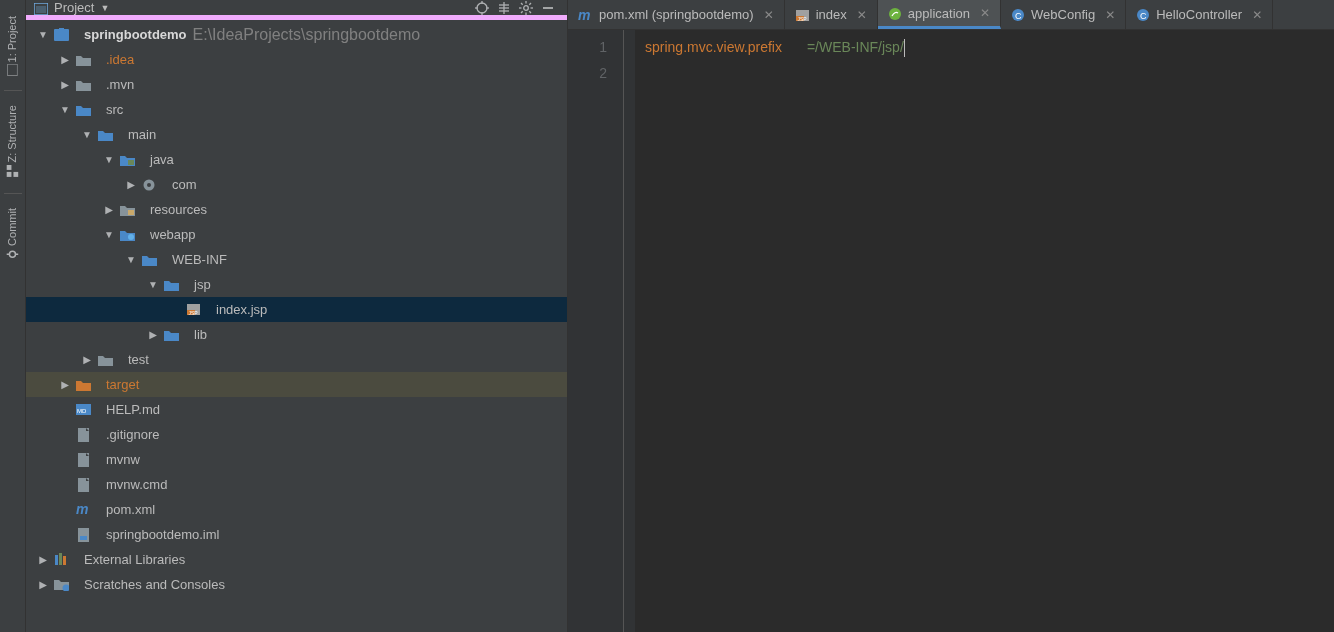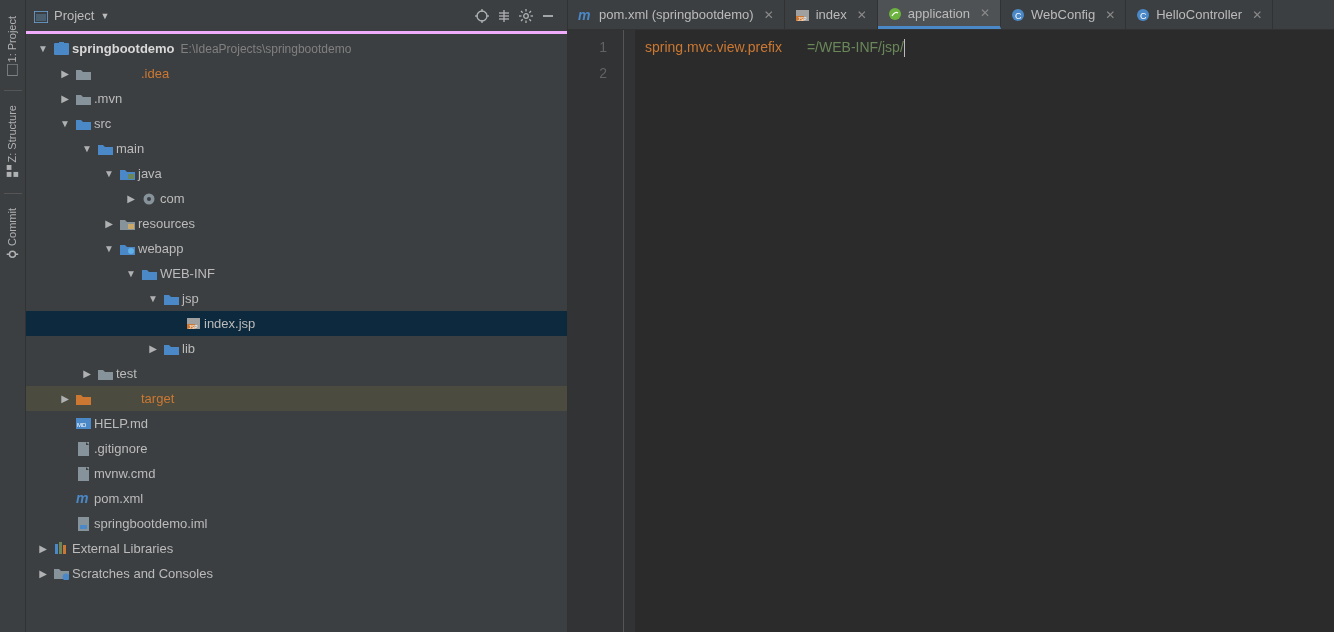--- a/index.html
+++ b/index.html
@@ -2,36 +2,36 @@
 <html><head>
 <meta charset="utf-8">
 <style>
 * { margin:0; padding:0; box-sizing:border-box; font-family:"Segoe UI",Arial,sans-serif; }
 body { background:#3C3F41; color:#BBBBBB; width:1334px; height:632px; overflow:hidden; font-size:13px; display:flex; }
 .left-rail { width:26px; background:#3C3F41; border-right:1px solid #323232; display:flex; flex-direction:column; align-items:center; padding-top:8px; gap:2px; }
 .rail-item { writing-mode:vertical-rl; transform:rotate(180deg); font-size:11px; color:#AFB1B3; padding:8px 2px; display:flex; align-items:center; gap:4px; cursor:pointer; }
 .rail-item .ic { transform:rotate(90deg); display:inline-block; }
 .rail-sep { height:1px; width:18px; background:#555; margin:4px 0; }
 .project-panel { width:542px; background:#3C3F41; border-right:1px solid #323232; display:flex; flex-direction:column; }
-.panel-head { height:34px; display:flex; align-items:center; padding:0 8px; border-bottom:3px solid #f0abfc; }
+.panel-head { height:20px; display:flex; align-items:center; padding:0 8px; border-bottom:5px solid #f0abfc; }
 .panel-head .ph-icon { margin-right:6px; color:#6FA8DC; }
 .panel-head .ph-title { color:#BBBBBB; font-weight:400; }
 .panel-head .ph-drop { margin-left:6px; color:#BBBBBB; font-size:9px; }
 .panel-head .spacer { flex:1; }
 .head-btn { width:22px; height:22px; display:flex; align-items:center; justify-content:center; color:#AFB1B3; cursor:pointer; }
 .tree { flex:1; overflow:auto; padding-top:2px; }
 .row { height:25px; display:flex; align-items:center; white-space:nowrap; cursor:pointer; color:#BBBBBB; }
 .row.sel { background:#0D293E; }
 .row.tgt { background:#4B4B3F; }
 .row .arrow { width:18px; text-align:center; color:#AFB1B3; font-size:10px; }
 .row .ic { width:18px; display:inline-flex; align-items:center; justify-content:center; }
-.row .lbl { padding-left:2px; }
-.row .lbl.acc { color:#CC7832;margin-left:47px; }
+.row .lbl { padding-left:14px; }
+.row .lbl.acc { color:#CC7832; }
 .row .lbl.bold { font-weight:bold; color:#D8D8D8; }
-.row .path { color:#808080; margin-left:6px; font-size:12px; }
+.row .path { color:#808080; margin-left:6px; font-size:16px; }
 .editor-area { flex:1; display:flex; flex-direction:column; background:#2B2B2B; }
 .tabbar { height:30px; display:flex; align-items:stretch; background:#3C3F41; border-bottom:1px solid #323232; }
 .tab { display:flex; align-items:center; padding:0 10px; border-right:1px solid #323232; gap:6px; cursor:pointer; color:#BBBBBB; }
 .tab.active { background:#4E5254; border-bottom:3px solid #4A88C7; }
 .tab .close { color:#8A8A8A; font-size:12px; margin-left:4px; cursor:pointer; }
 .code { flex:1; display:flex; font-family:"JetBrains Mono","Consolas",monospace; font-size:14px; line-height:26px; }
 .gutter { width:55px; text-align:right; padding:4px 16px 0 0; color:#606366; background:#313335; user-select:none; }
 .gut-sep { width:12px; border-left:1px solid #555; background:#313335; }
 .codebody { flex:1; padding:4px 0 0 10px; position:relative; }
 .key { color:#CC7832;text-align:right; }
@@ -284,20 +284,30 @@
         <span class="lbl">.gitignore</span>
       </div>
       <div class="row" style="padding-left: 30px;">
         <span class="arrow"></span>
         <span class="ic">
           <svg class="svg" width="13" height="14">
             <rect x="1" y="0" width="11" height="14" fill="#87939A"></rect>
             <polygon points="9,0 12,3 9,3" fill="#3C3F41"></polygon>
           </svg>
         </span>
+        <span class="lbl">mvnw</span>
+      </div>
+      <div class="row" style="padding-left: 30px;">
+        <span class="arrow"></span>
+        <span class="ic">
+          <svg class="svg" width="13" height="14">
+            <rect x="1" y="0" width="11" height="14" fill="#87939A"></rect>
+            <polygon points="9,0 12,3 9,3" fill="#3C3F41"></polygon>
+          </svg>
+        </span>
         <span class="lbl">mvnw.cmd</span>
       </div>
       <div class="row" style="padding-left: 30px;">
         <span class="arrow"></span>
         <span class="ic">
           <svg class="svg" width="15" height="13">
             <text x="0" y="11" font-size="14" fill="#4A88C7" font-family="serif" font-style="italic" font-weight="bold">m</text>
           </svg>
         </span>
         <span class="lbl">pom.xml</span>

